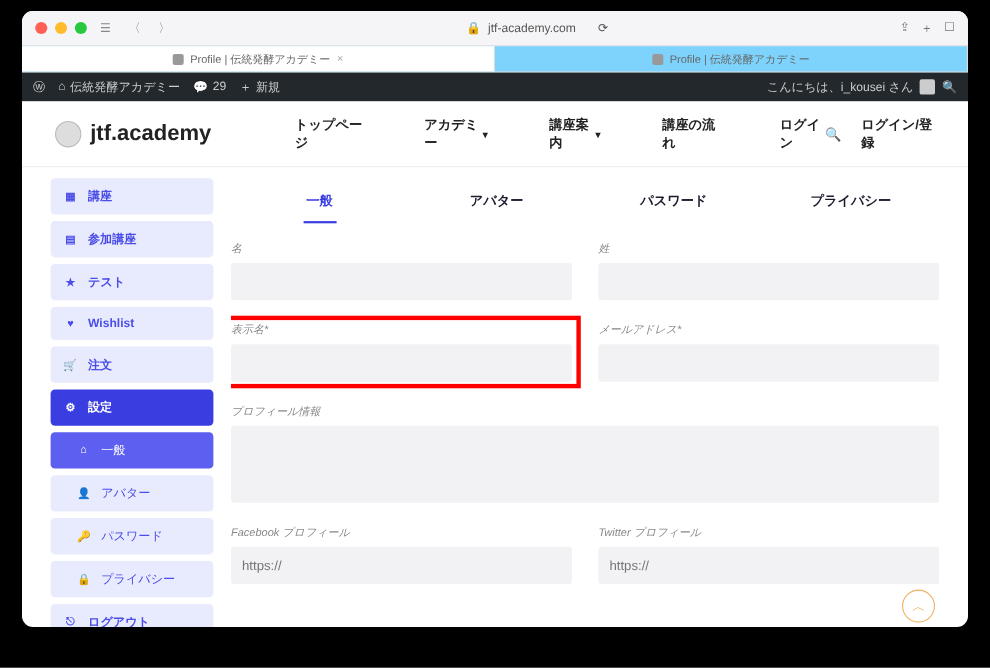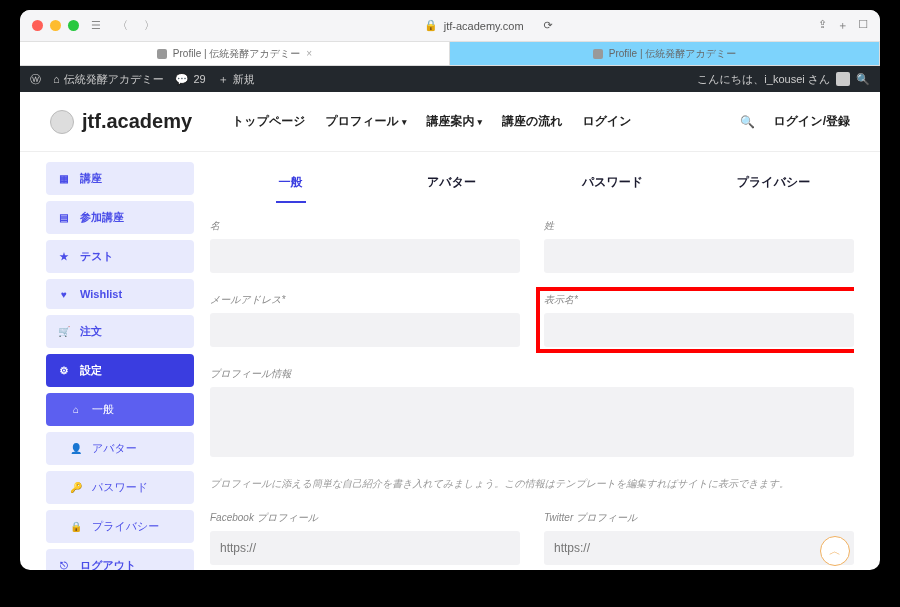--- a/index.html
+++ b/index.html
@@ -22,21 +22,21 @@
   
   .wp-bar { height:26px; background:#23282d; color:#ccc; display:flex; align-items:center; font-size:11px; padding:0 10px; gap:12px; }
   .wp-bar .wp-item { display:flex; align-items:center; gap:4px; }
   .wp-bar .right { margin-left:auto; display:flex; align-items:center; gap:6px;text-align:center; }
   .wp-bar .avatar-mini { width:14px; height:14px; background:#ccc; border-radius:2px; }
   
   .site-header { height:60px; display:flex; align-items:center; padding:0 30px; border-bottom:1px solid #eee; }
   .logo { display:flex; align-items:center; gap:8px; font-weight:700; font-size:20px; color:#222; }
   .logo .logo-img { width:24px; height:24px; border-radius:50%; background:#ddd; border:1px solid #bbb; }
   .main-nav { display:flex; gap:20px; margin-left:40px; font-size:12px; font-weight:600; color:#222; }
-  .main-nav .nav-item { display:flex; align-items:center; gap:3px; }
+  .main-nav .nav-item { display:flex; align-items:center; gap:3px;margin-left:36px; }
   .header-right { margin-left:auto; display:flex; align-items:center; gap:18px; font-size:12px; font-weight:600; color:#222; }
   .chev { font-size:9px; }
   
   .page-body { flex:1; display:flex; padding:10px 26px 0 26px; overflow:hidden; gap:16px; }
   
   .sidebar { width:148px; display:flex; flex-direction:column; gap:6px; font-size:11px; font-weight:600; }
   .sb-item { background:#e8eafd; color:#4a4de8; border-radius:4px; padding:9px 12px; display:flex; align-items:center; gap:10px; }
   .sb-item.dark { background:#3a3de0; color:#fff; }
   .sb-item.sub { background:#5c5ff0; color:#fff; margin-left:0; padding-left:24px; font-weight:500; }
   .sb-item .ic { width:12px; display:inline-block; text-align:center; font-size:10px; }
@@ -118,21 +118,21 @@
   <div class="site-header">
     <div class="logo">
       <div class="logo-img"></div>
       <span>jtf.academy</span>
     </div>
     <div class="main-nav">
       <div class="nav-item">
           <span>トップページ</span>
         </div>
       <div class="nav-item">
-          <span>プロフィール</span>
+          <span>アカデミー</span>
           <span class="chev">▾</span>
         </div>
       <div class="nav-item">
           <span>講座案内</span>
           <span class="chev">▾</span>
         </div>
       <div class="nav-item">
           <span>講座の流れ</span>
         </div>
       <div class="nav-item">
@@ -208,36 +208,35 @@
             <label>名</label>
             <input type="text" style="">
           </div>
           <div class="field">
             <label>姓</label>
             <input type="text" style="">
           </div>
         </div>
         <div class="row" style="position:relative">
           <div class="field">
+            <label>表示名*</label>
+            <input type="text" style="">
+            <div class="highlight-box" style="top:-6px;left:-8px;right:-8px;bottom:-6px"></div>
+          </div>
+          <div class="field">
             <label>メールアドレス*</label>
             <input type="text" style="">
-          </div>
-          <div class="field">
-            <label>表示名*</label>
-            <input type="text" style="">
-            <div class="highlight-box" style="top:-6px;left:-8px;right:-8px;bottom:-6px"></div>
           </div>
         </div>
         <div class="row">
           <div class="field" style="flex:1">
             <label>プロフィール情報</label>
             <textarea style=""></textarea>
           </div>
         </div>
-        <div class="hint">プロフィールに添える簡単な自己紹介を書き入れてみましょう。この情報はテンプレートを編集すればサイトに表示できます。</div>
         <div class="row">
           <div class="field">
             <label>Facebook プロフィール</label>
             <input type="text" placeholder="https://" style="">
           </div>
           <div class="field">
             <label>Twitter プロフィール</label>
             <input type="text" placeholder="https://" style="">
           </div>
         </div>

